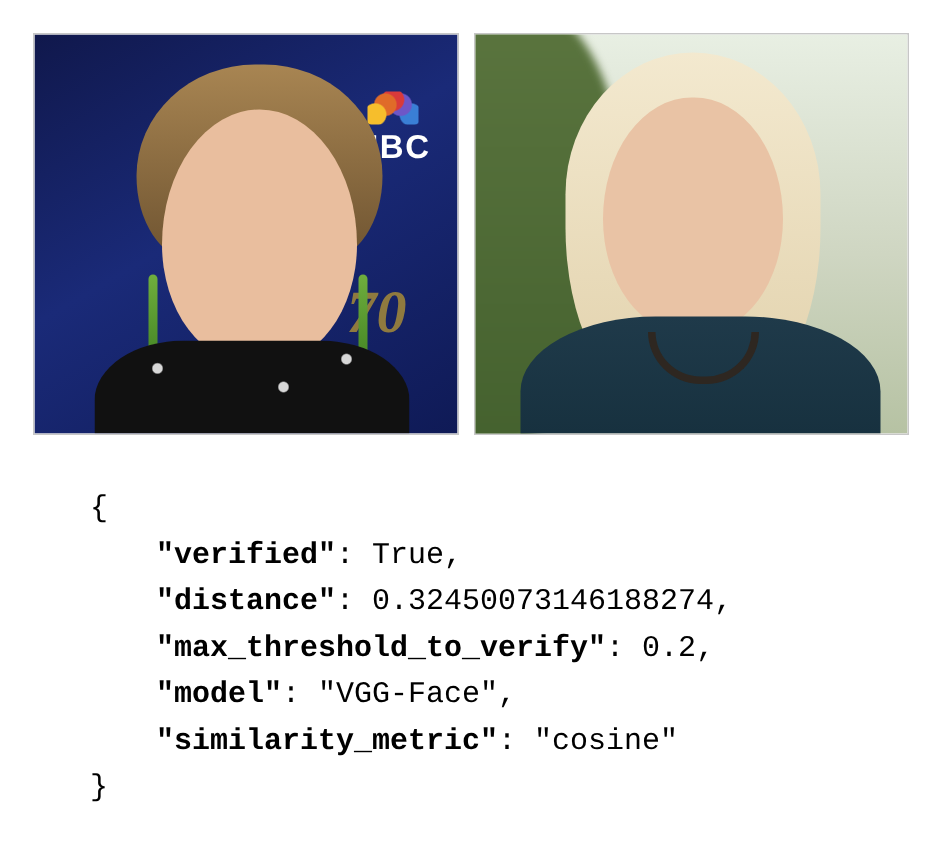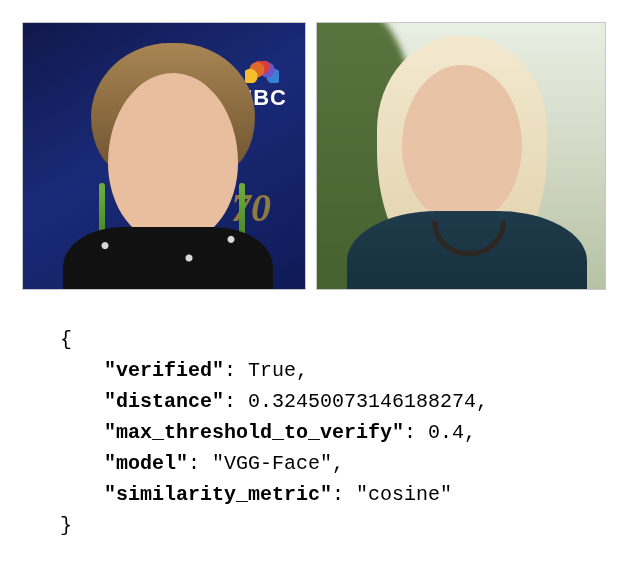--- a/index.html
+++ b/index.html
@@ -165,16 +165,16 @@
     <div class="right-hair"></div>
     <div class="right-head"></div>
     <div class="right-shoulders"></div>
     <div class="right-necklace"></div>
   </div>
 </div>
 
 <div class="code-block"><span>{</span>
 <span class="indent"></span><span class="key">"verified"</span><span>: </span><span>True</span><span>,</span>
 <span class="indent"></span><span class="key">"distance"</span><span>: </span><span>0.32450073146188274</span><span>,</span>
-<span class="indent"></span><span class="key">"max_threshold_to_verify"</span><span>: </span><span>0.4</span><span>,</span>
+<span class="indent"></span><span class="key">"max_threshold_to_verify"</span><span>: </span><span>0.2</span><span>,</span>
 <span class="indent"></span><span class="key">"model"</span><span>: </span><span>"VGG-Face"</span><span>,</span>
 <span class="indent"></span><span class="key">"similarity_metric"</span><span>: </span><span>"cosine"</span>
 <span>}</span></div>
 
 </body></html>

